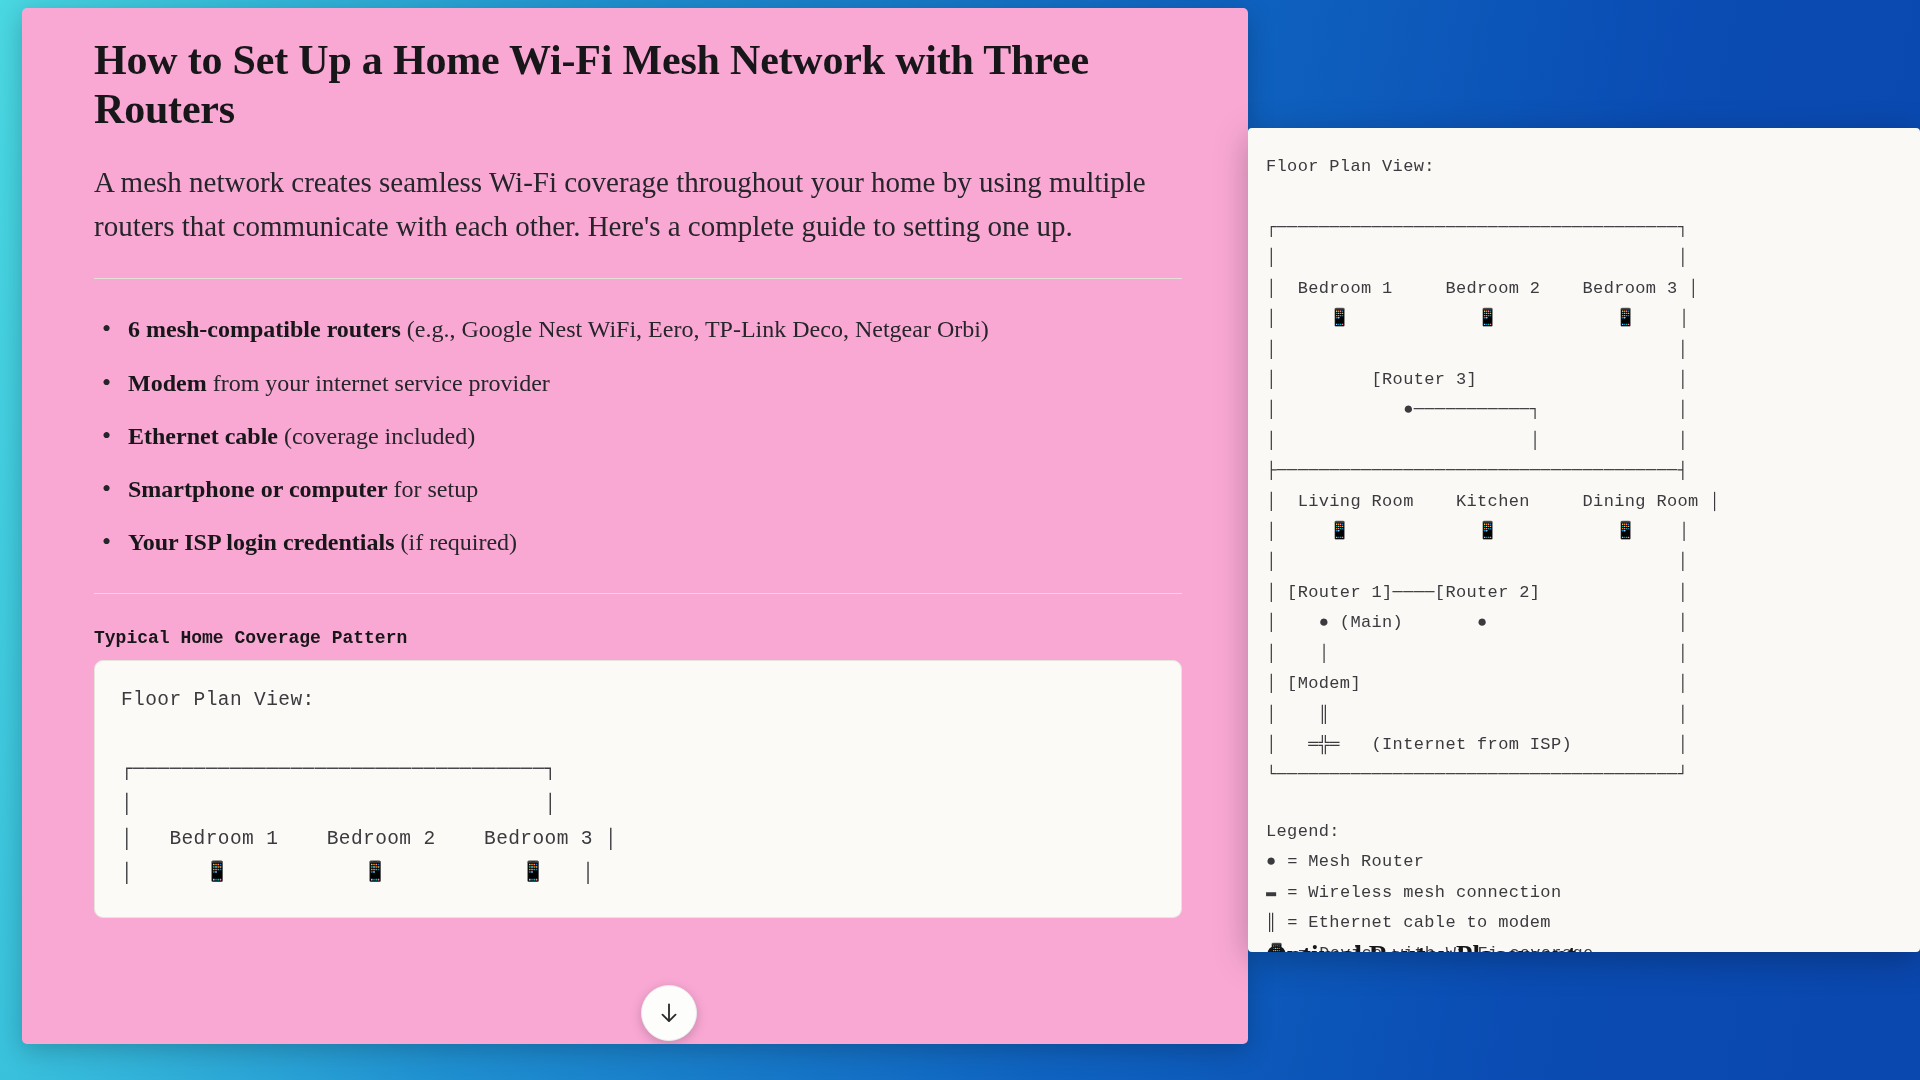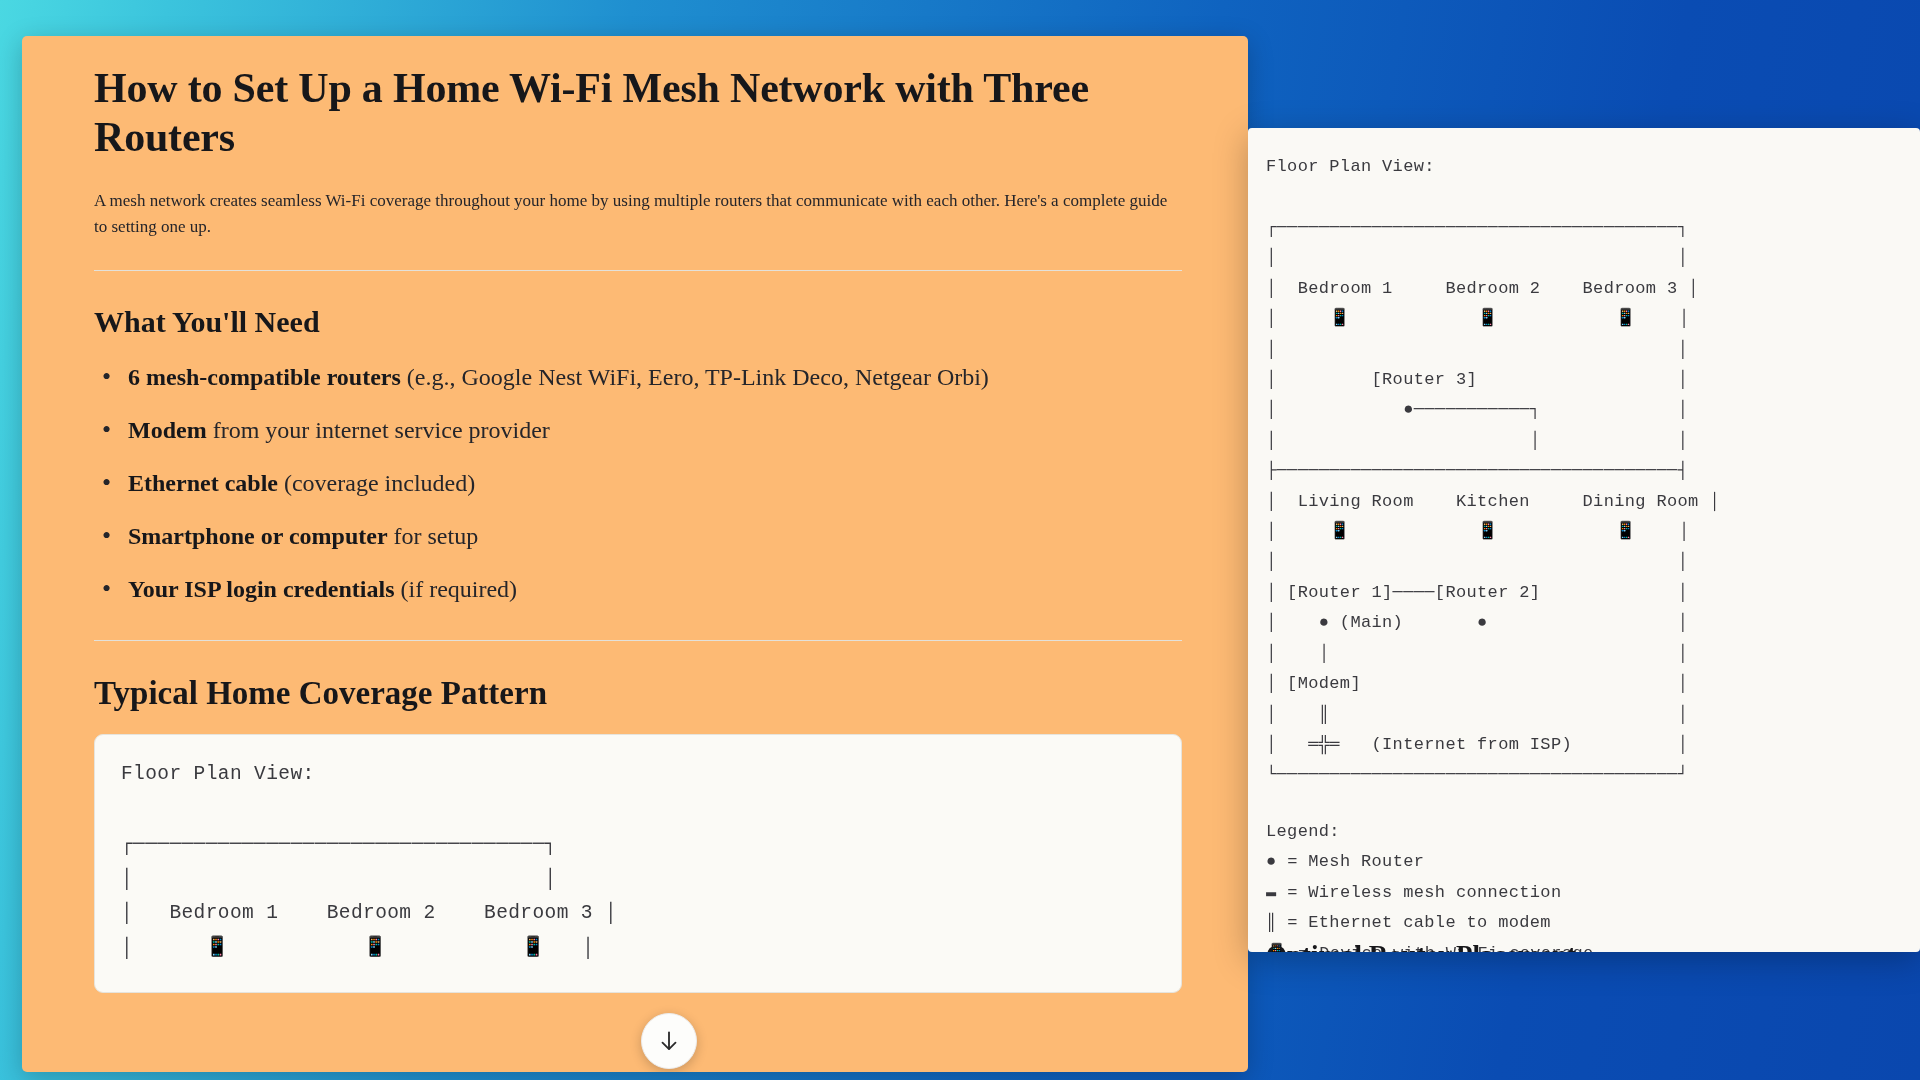--- a/index.html
+++ b/index.html
@@ -4,43 +4,43 @@
 <style>
   * { margin:0; padding:0; box-sizing:border-box; }
   html,body { width:1920px; height:1080px; overflow:hidden; }
   body {
     background: linear-gradient(100deg, #4ad8e2 0%, #3bc4dd 8%, #1f8fd0 30%, #0f63c0 58%, #0a4cb3 80%, #0a47ae 100%);
     font-family: "Liberation Serif", serif;
   }
 
   
   .doc-card{
-    position:absolute; left:22px; top:36px; width:1226px; height:1036px;
-    background:#fdba74; border-radius:5px; overflow:hidden;
+    position:absolute; left:22px; top:8px; width:1226px; height:1036px;
+    background:#f9a8d4; border-radius:5px; overflow:hidden;
     box-shadow:0 6px 26px rgba(0,0,0,.22);
   }
   .doc-inner{ padding:28px 66px 0 72px; }
 
   h1.title{
     font-family:"Liberation Serif", serif;
     font-size:42px; font-weight:700; line-height:1.17; color:#17171a;
     letter-spacing:-0.2px; margin-bottom:26px;
   }
   p.lede{
-    font-size:17px; line-height:1.52; color:#25252a; margin-bottom:30px;
+    font-size:29px; line-height:1.52; color:#25252a; margin-bottom:30px;
   }
   hr.rule{ border:0; border-top:1px solid #e3e1da; margin:0 0 34px 0; }
 
   h2.sec{
     font-family:"Liberation Serif", serif;
     font-size:30px; font-weight:700; color:#17171a; margin-bottom:22px;
   }
   h3.sub{
-    font-family:Liberation Serif, serif;
-    font-size:33px; font-weight:700; color:#17171a; margin:0 0 22px 0;
+    font-family:Liberation Mono, monospace;
+    font-size:18px; font-weight:700; color:#17171a; margin:0 0 12px 0;
   }
 
   ul.needs{ list-style:none; margin:0 0 34px 0; }
   ul.needs li{
     position:relative; padding-left:34px; margin-bottom:20px;
     font-size:24px; line-height:1.38; color:#25252a;
   }
   ul.needs li::before{
     content:"\2022"; position:absolute; left:8px; top:-2px;
     font-size:26px; color:#25252a;
@@ -96,21 +96,20 @@
 
 <div class="doc-card">
   <div class="doc-inner">
 
     <h1 class="title">How to Set Up a Home Wi-Fi Mesh Network with Three Routers</h1>
 
     <p class="lede">A mesh network creates seamless Wi-Fi coverage throughout your home by using multiple routers that communicate with each other. Here's a complete guide to setting one up.</p>
 
     <hr class="rule">
 
-    <h2 class="sec">What You'll Need</h2>
 
     <ul class="needs">
       <li>
         <b>6 mesh-compatible routers</b><span> (e.g., Google Nest WiFi, Eero, TP-Link Deco, Netgear Orbi)</span>
       </li>
       <li>
         <b>Modem</b><span> from your internet service provider</span>
       </li>
       <li>
         <b>Ethernet cable</b><span> (coverage included)</span>

